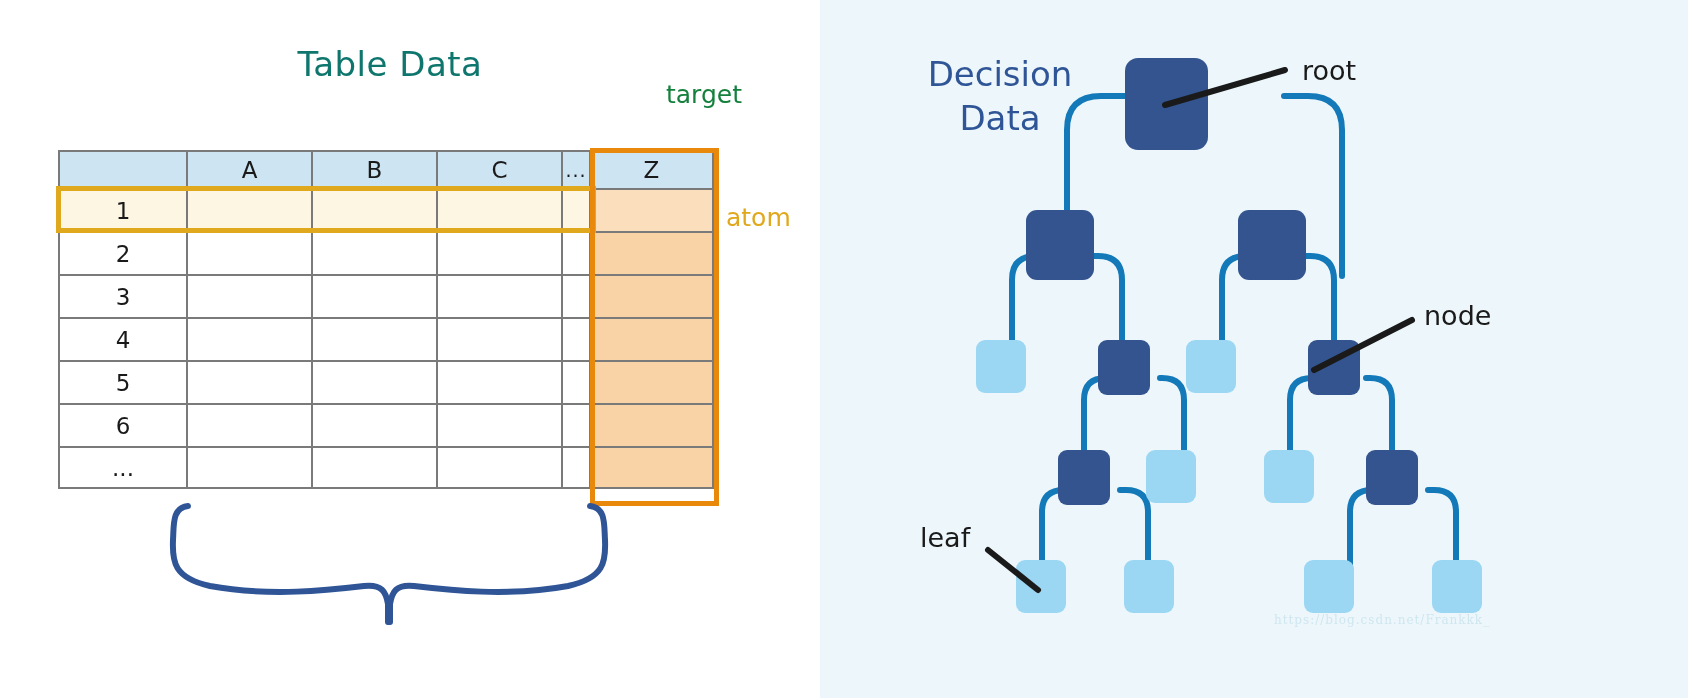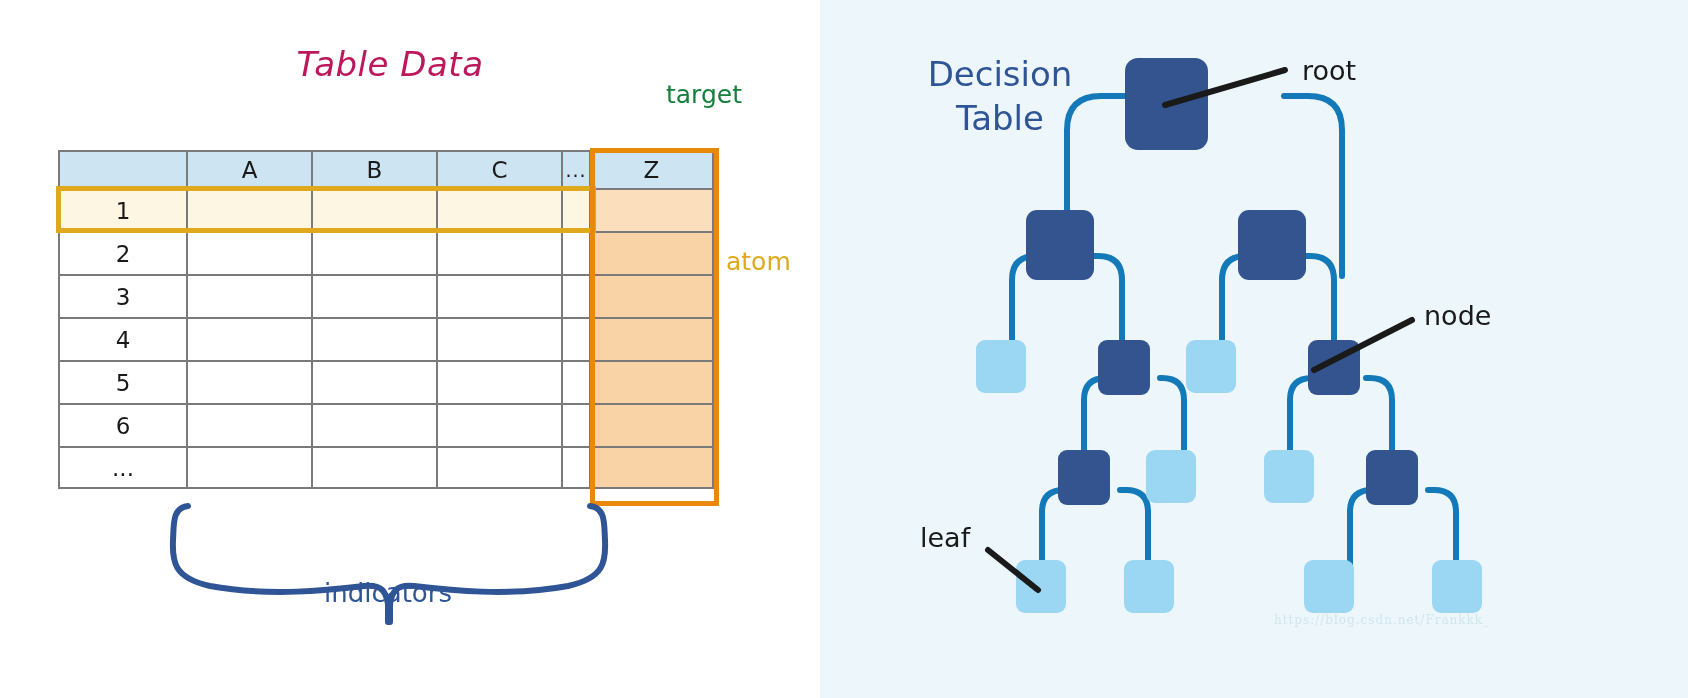--- a/index.html
+++ b/index.html
@@ -10,33 +10,32 @@
     overflow:hidden;
     position:relative;
   }
   #stage{position:absolute;left:0;top:0;width:1688px;height:698px;}
 
   
   #left-panel{position:absolute;left:0;top:0;width:820px;height:698px;background:#ffffff;}
 
   #table-title{
     position:absolute;left:0;top:44px;width:780px;text-align:center;
-    font-size:34px;color:#be185d;font-family:"DejaVu Sans",sans-serif;
+    font-size:34px;color:#0f766e;font-family:"DejaVu Sans",sans-serif;
     letter-spacing:.5px;
-    font-style:italic;
   }
 
   #target-indicator-label{
     position:absolute;left:560px;top:78px;width:182px;text-align:right;
     font-size:25px;line-height:34px;color:#15803d;
   }
 
   #atom-label{
     position:absolute;left:726px;top:203px;
-    font-size:25px;color:#E0A81C;margin-top:44px;
+    font-size:25px;color:#E0A81C;
   }
 
   
   #data-table{position:absolute;left:58px;top:150px;}
   .trow{display:flex;}
   .tcell{
     box-sizing:border-box;
     border-left:2px solid #7a7a7a;
     border-top:2px solid #7a7a7a;
     height:43px;
@@ -191,27 +190,26 @@
                C 232 84 236 92 238 104
                L 238 122
                L 240 122
                L 240 104
                C 242 92 246 84 264 86
                C 298 90 358 97 418 86
                C 454 78 456 62 455 40
                C 454 24 456 8 440 6" fill="none" stroke="#2F5597" stroke-width="6" stroke-linecap="round" stroke-linejoin="round"></path>
     </svg>
 
-    <div id="indicators-label">indicators</div>
   </div>
 
   <div id="right-panel">
     <div id="tree-title">
       <div>Decision</div>
-      <div>Table</div>
+      <div>Data</div>
     </div>
 
     <svg id="tree-svg" width="868" height="698" viewBox="0 0 868 698">
 
       <g stroke="#1379B8" stroke-width="6" fill="none" stroke-linecap="round">
 
         <path d="M 305 -? " style="display:none"></path>
         <path d="M 247 276 L 247 130 Q 247 96 281 96 L 305 96"></path>
 
         <path d="M 464 96 L 488 96 Q 522 96 522 130 L 522 276"></path>

